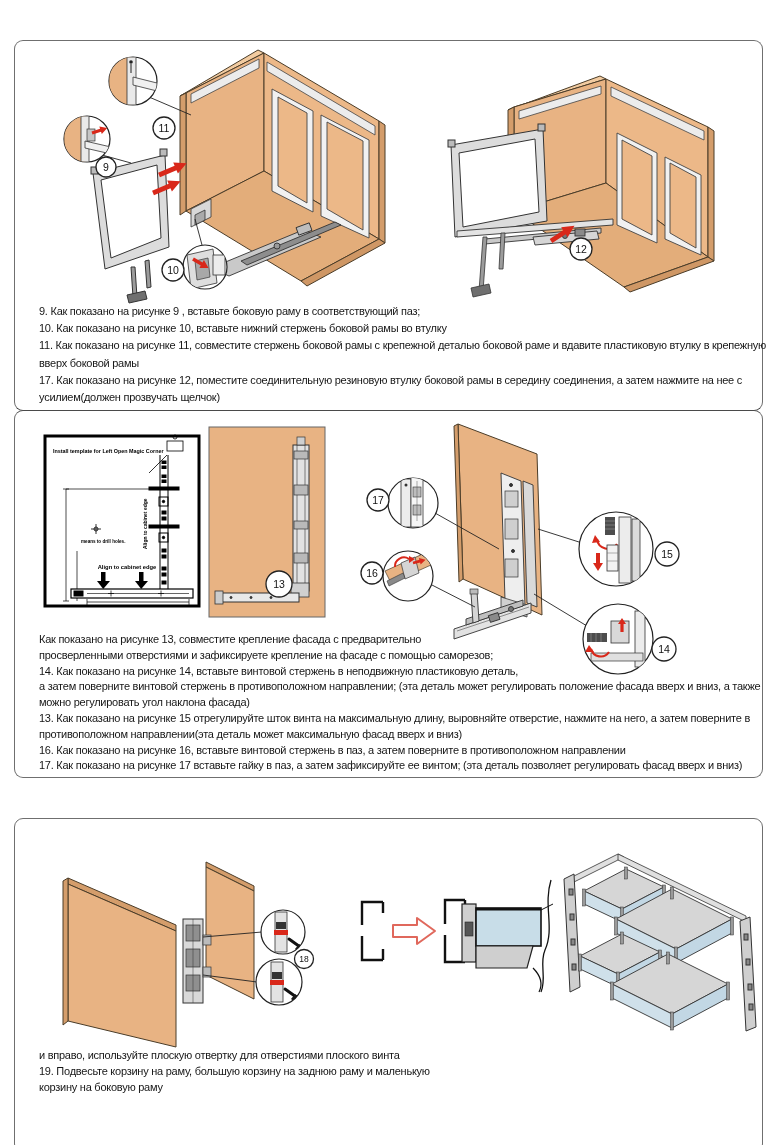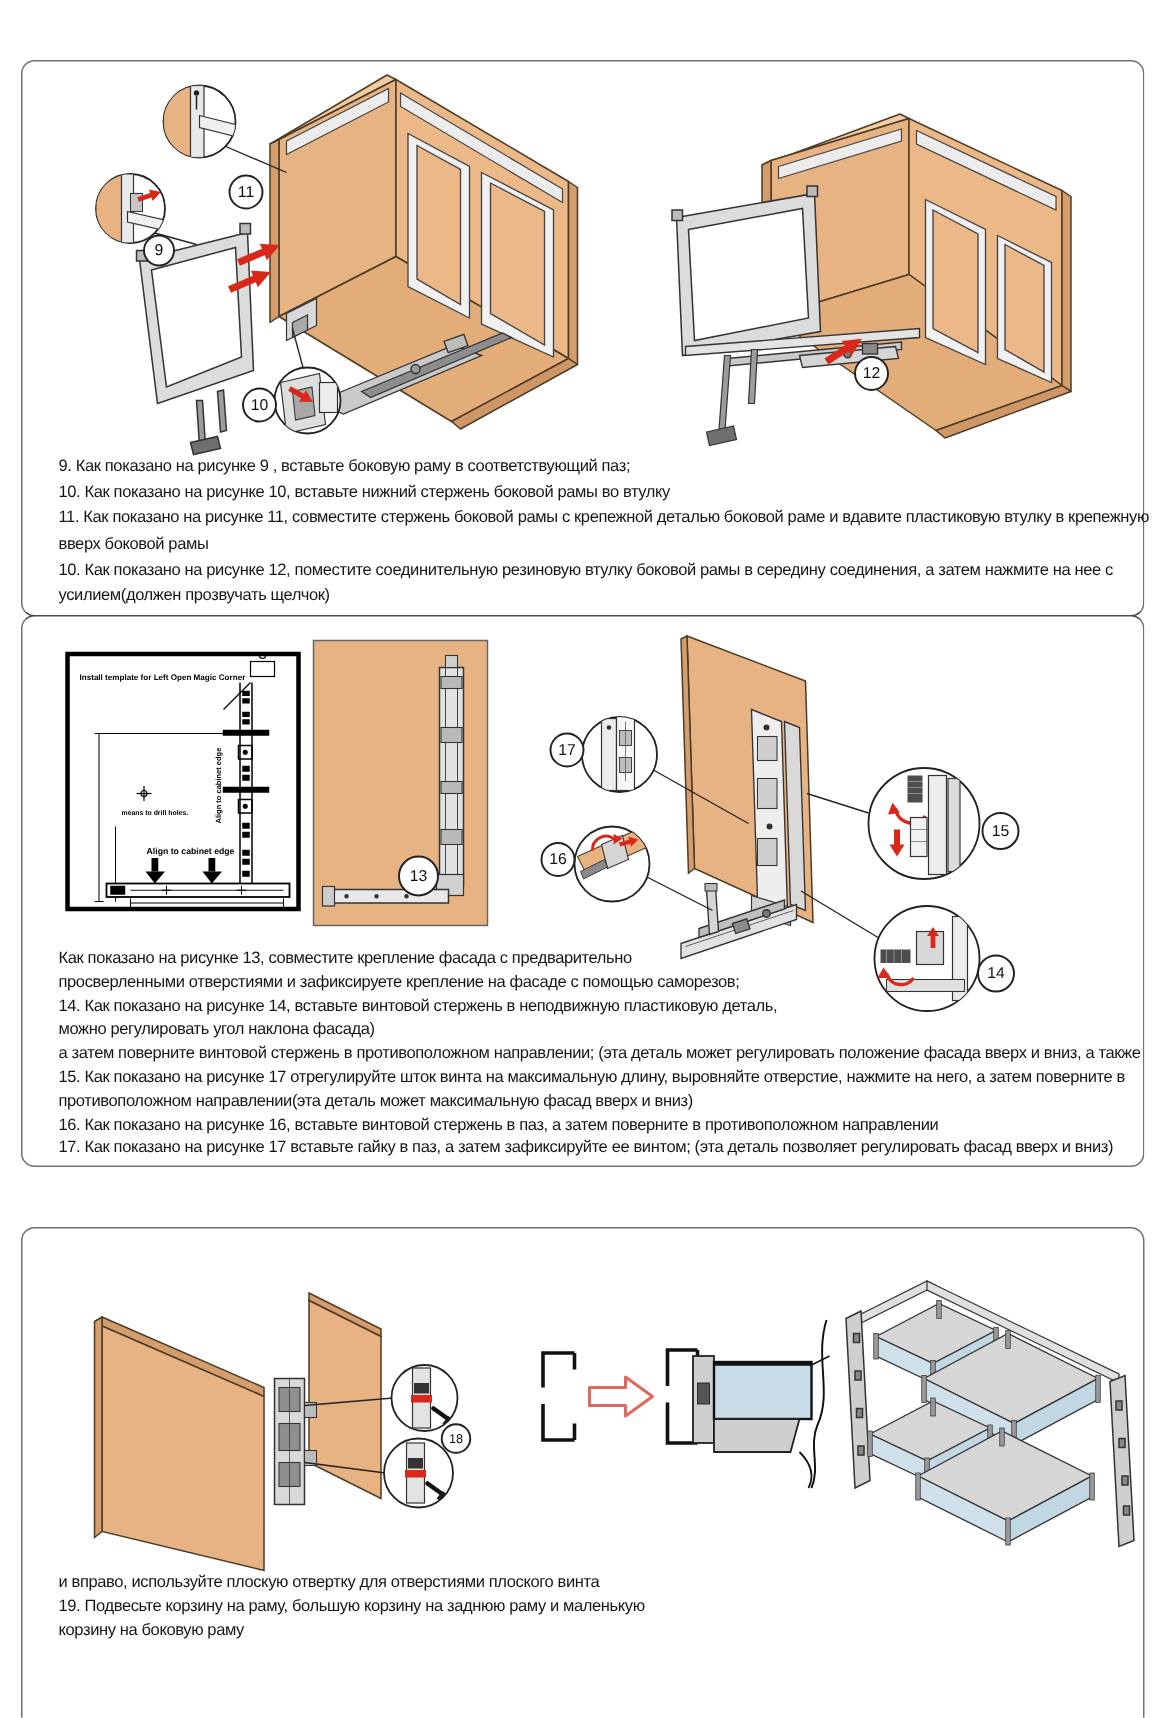--- a/index.html
+++ b/index.html
@@ -184,21 +184,21 @@
       <circle class="callout" cx="156" cy="178" r="11"></circle>
       <text class="fignum" x="156" y="178">12</text>
     </g>
   </svg>
 
   <div class="instr">
     <div class="line">9. Как показано на рисунке 9 , вставьте боковую раму в соответствующий паз;</div>
     <div class="line">10. Как показано на рисунке 10, вставьте нижний стержень боковой рамы во втулку</div>
     <div class="line">11. Как показано на рисунке 11, совместите стержень боковой рамы с крепежной деталью боковой раме и вдавите пластиковую втулку в крепежную</div>
     <div class="line">вверх боковой рамы</div>
-    <div class="line">10. Как показано на рисунке 12, поместите соединительную резиновую втулку боковой рамы в середину соединения, а затем нажмите на нее с</div>
+    <div class="line">17. Как показано на рисунке 12, поместите соединительную резиновую втулку боковой рамы в середину соединения, а затем нажмите на нее с</div>
     <div class="line">усилием(должен прозвучать щелчок)</div>
   </div>
 </div>
 
 <div class="panel" id="panel2">
 
   <svg style="left:26px;top:20px" width="172" height="186" viewBox="0 0 172 186">
     <rect x="4" y="5" width="154" height="170" fill="#fff" stroke="#000" stroke-width="3"></rect>
     <text class="tpl-t" x="12" y="22" font-size="5.4">Install template for Left Open Magic Corner</text>
     <g stroke="#000" stroke-width="0.8" fill="none">
@@ -405,23 +405,23 @@
     <g>
       <circle class="callout" cx="313" cy="228" r="12"></circle>
       <text class="fignum" x="313" y="228">14</text>
     </g>
   </svg>
 
   <div class="instr">
     <div class="line">Как показано на рисунке 13, совместите крепление фасада с предварительно</div>
     <div class="line">просверленными отверстиями и зафиксируете крепление на фасаде с помощью саморезов;</div>
     <div class="line">14. Как показано на рисунке 14, вставьте винтовой стержень в неподвижную пластиковую деталь,</div>
+    <div class="line">а затем поверните винтовой стержень в противоположном направлении; (эта деталь может регулировать положение фасада вверх и вниз, а также</div>
     <div class="line">можно регулировать угол наклона фасада)</div>
-    <div class="line">а затем поверните винтовой стержень в противоположном направлении; (эта деталь может регулировать положение фасада вверх и вниз, а также</div>
-    <div class="line">15. Как показано на рисунке 17 отрегулируйте шток винта на максимальную длину, выровняйте отверстие, нажмите на него, а затем поверните в</div>
+    <div class="line">13. Как показано на рисунке 15 отрегулируйте шток винта на максимальную длину, выровняйте отверстие, нажмите на него, а затем поверните в</div>
     <div class="line">противоположном направлении(эта деталь может максимальную фасад вверх и вниз)</div>
     <div class="line">16. Как показано на рисунке 16, вставьте винтовой стержень в паз, а затем поверните в противоположном направлении</div>
     <div class="line">17. Как показано на рисунке 17 вставьте гайку в паз, а затем зафиксируйте ее винтом; (эта деталь позволяет регулировать фасад вверх и вниз)</div>
   </div>
 </div>
 
 <div class="panel" id="panel3">
 
   <svg style="left:30px;top:30px" width="310" height="230" viewBox="0 0 310 230">
     <defs>

